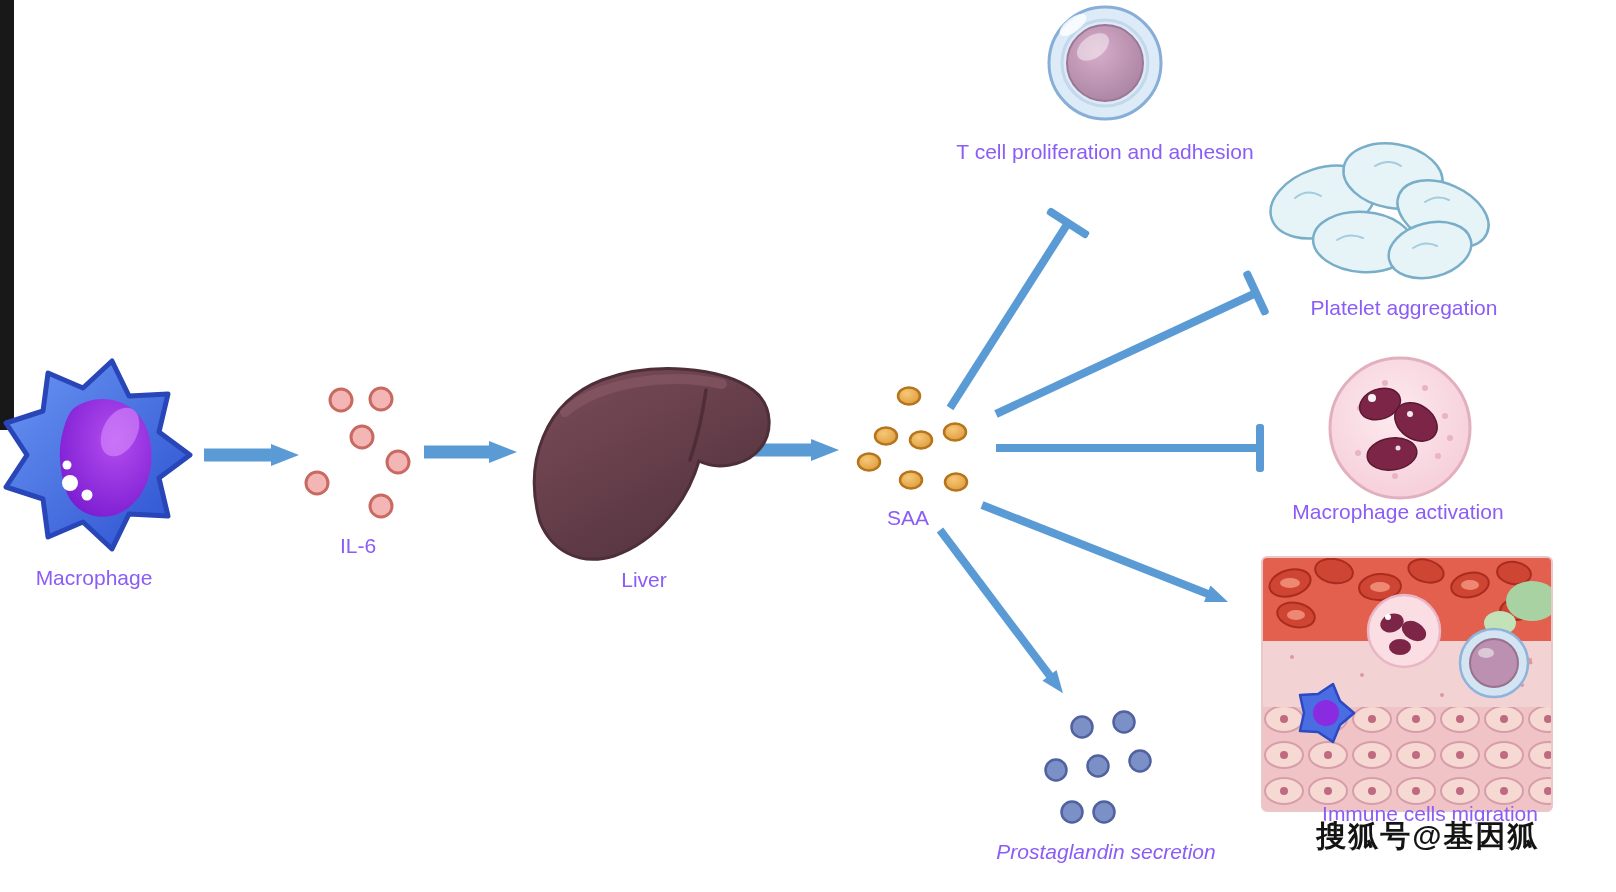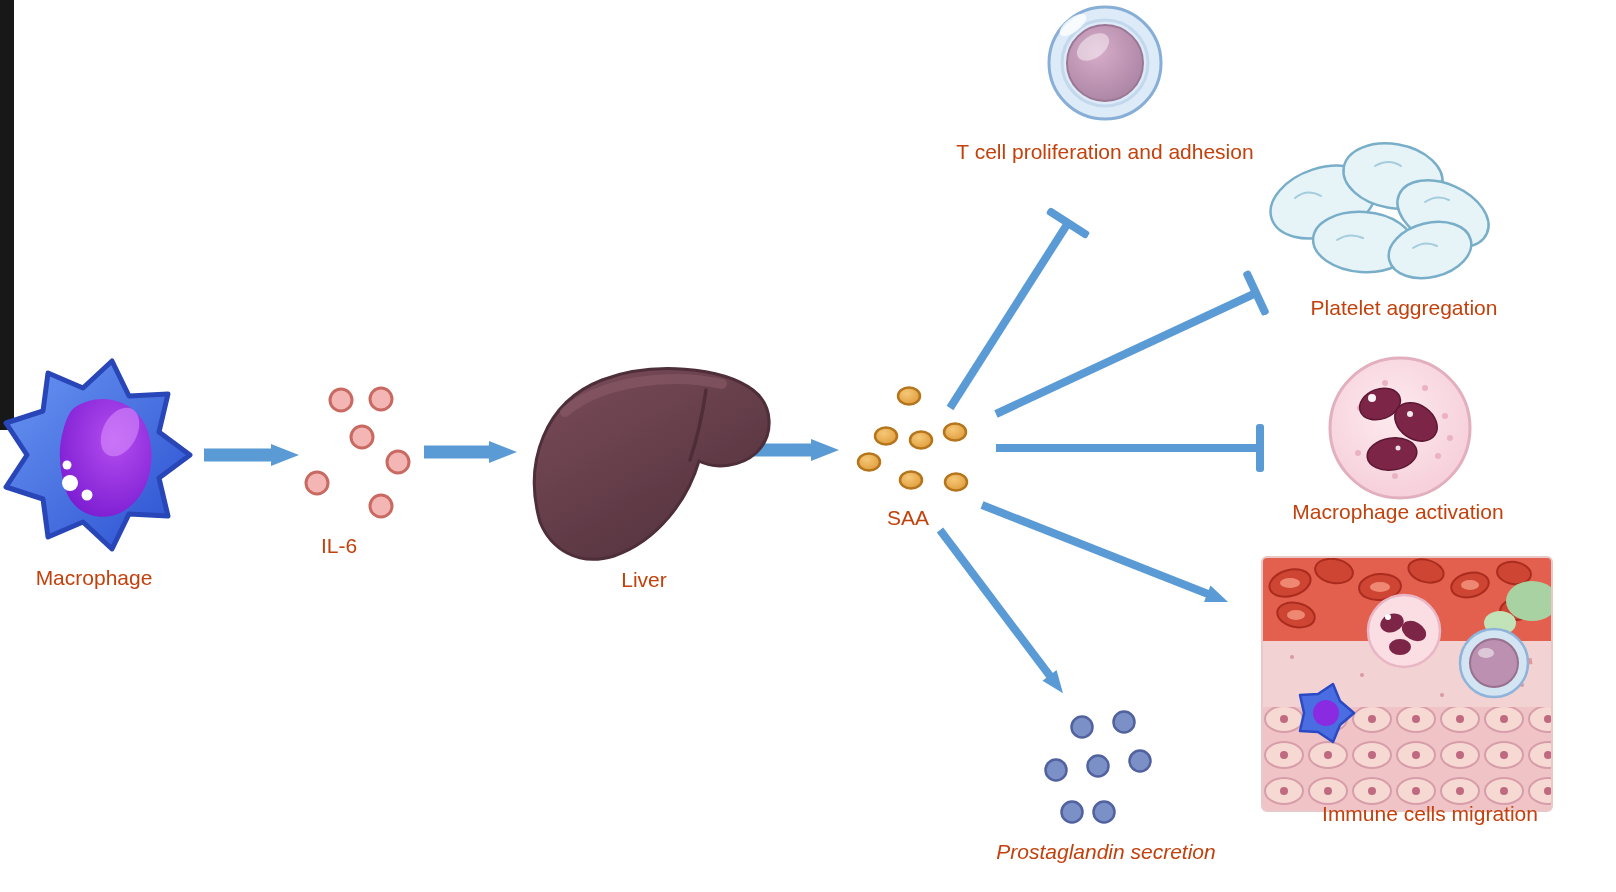--- a/index.html
+++ b/index.html
@@ -6,21 +6,21 @@
   html,body { background:#ffffff; }
   body { font-family:"Liberation Sans", sans-serif; }
   .canvas {
     position:relative; width:1616px; height:892px;
     background:#ffffff; overflow:hidden;
   }
   .svg-layer { position:absolute; left:0; top:0; }
   .left-bar { position:absolute; left:0; top:0; width:14px; height:430px; background:#181818; }
   .label {
     position:absolute; transform:translateX(-50%);
-    font-size:21px; color:#c2410c; white-space:nowrap;
+    font-size:21px; color:#8b5cf6; white-space:nowrap;
   }
   .watermark {
     position:absolute; transform:translateX(-50%);
     font-size:30px; font-weight:bold; color:#141414; letter-spacing:2px;
     white-space:nowrap;
     text-shadow:-1px -1px 0 #fff, 1px -1px 0 #fff, -1px 1px 0 #fff, 1px 1px 0 #fff;
   }
 </style>
 </head>
 <body>
@@ -228,23 +228,24 @@
       <circle cx="1124" cy="722" r="10.5"></circle>
       <circle cx="1056" cy="770" r="10.5"></circle>
       <circle cx="1098" cy="766" r="10.5"></circle>
       <circle cx="1140" cy="761" r="10.5"></circle>
       <circle cx="1072" cy="812" r="10.5"></circle>
       <circle cx="1104" cy="812" r="10.5"></circle>
     </g>
   </svg>
 
   <div class="label" style="left:94px; top:566px;">Macrophage</div>
-  <div class="label" style="left:339px; top:534px;">IL-6</div>
+  <div class="label" style="left:358px; top:534px;">IL-6</div>
   <div class="label" style="left:644px; top:568px;">Liver</div>
   <div class="label" style="left:908px; top:506px;">SAA</div>
   <div class="label" style="left:1105px; top:140px;">T cell proliferation and adhesion</div>
   <div class="label" style="left:1404px; top:296px;">Platelet aggregation</div>
   <div class="label" style="left:1398px; top:500px;">Macrophage activation</div>
   <div class="label" style="left:1430px; top:802px;text-align:center;">Immune cells migration</div>
   <div class="label" style="left:1106px; top:840px;font-style:italic;">Prostaglandin secretion</div>
 
+  <div class="watermark" style="left:1428px; top:816px;">搜狐号@基因狐</div>
 
 </div>
 
 </body></html>

